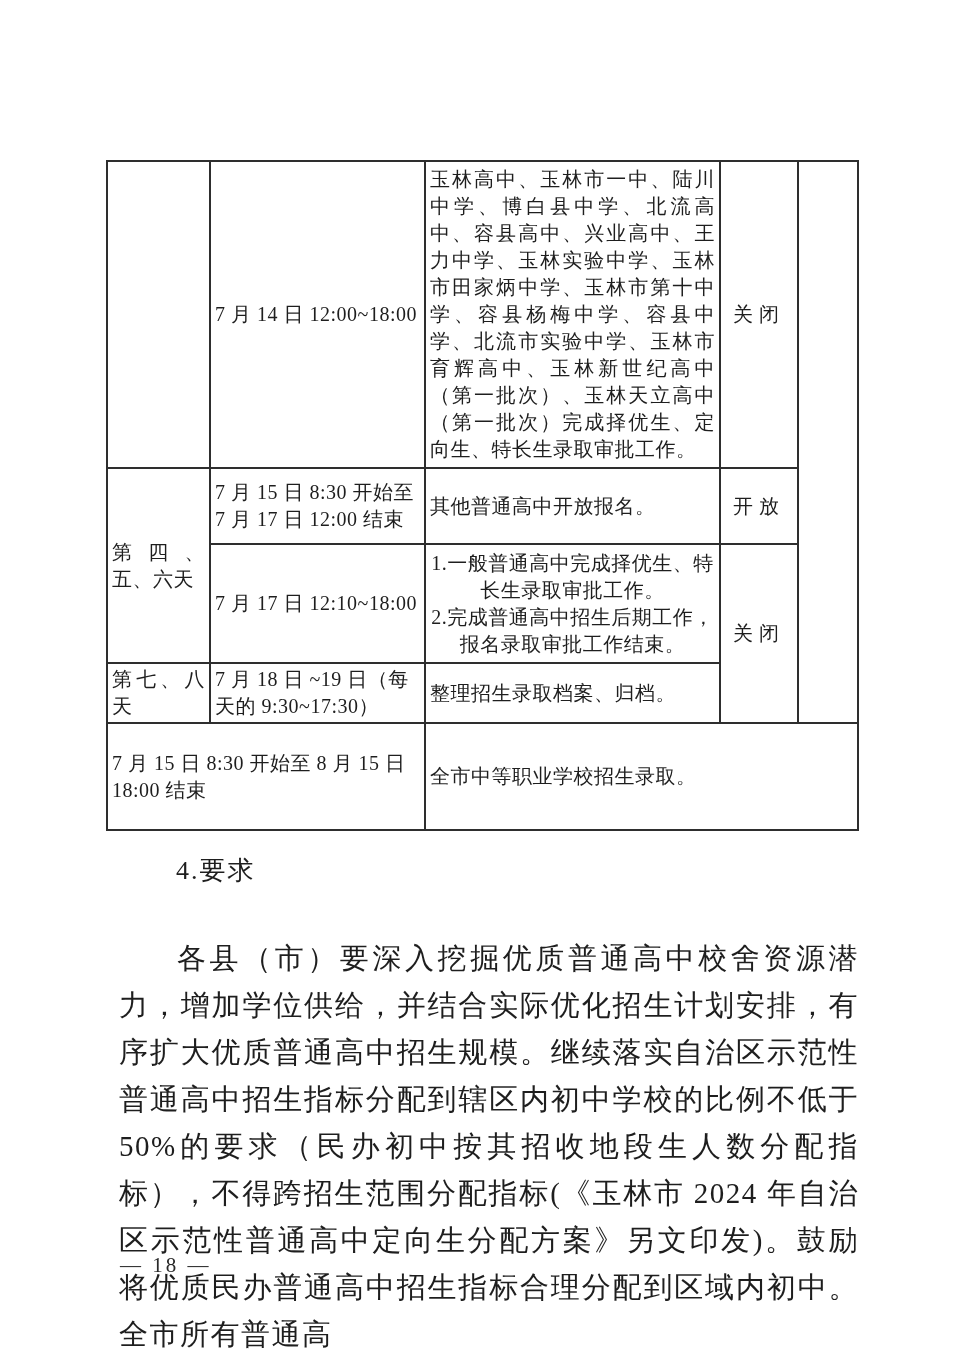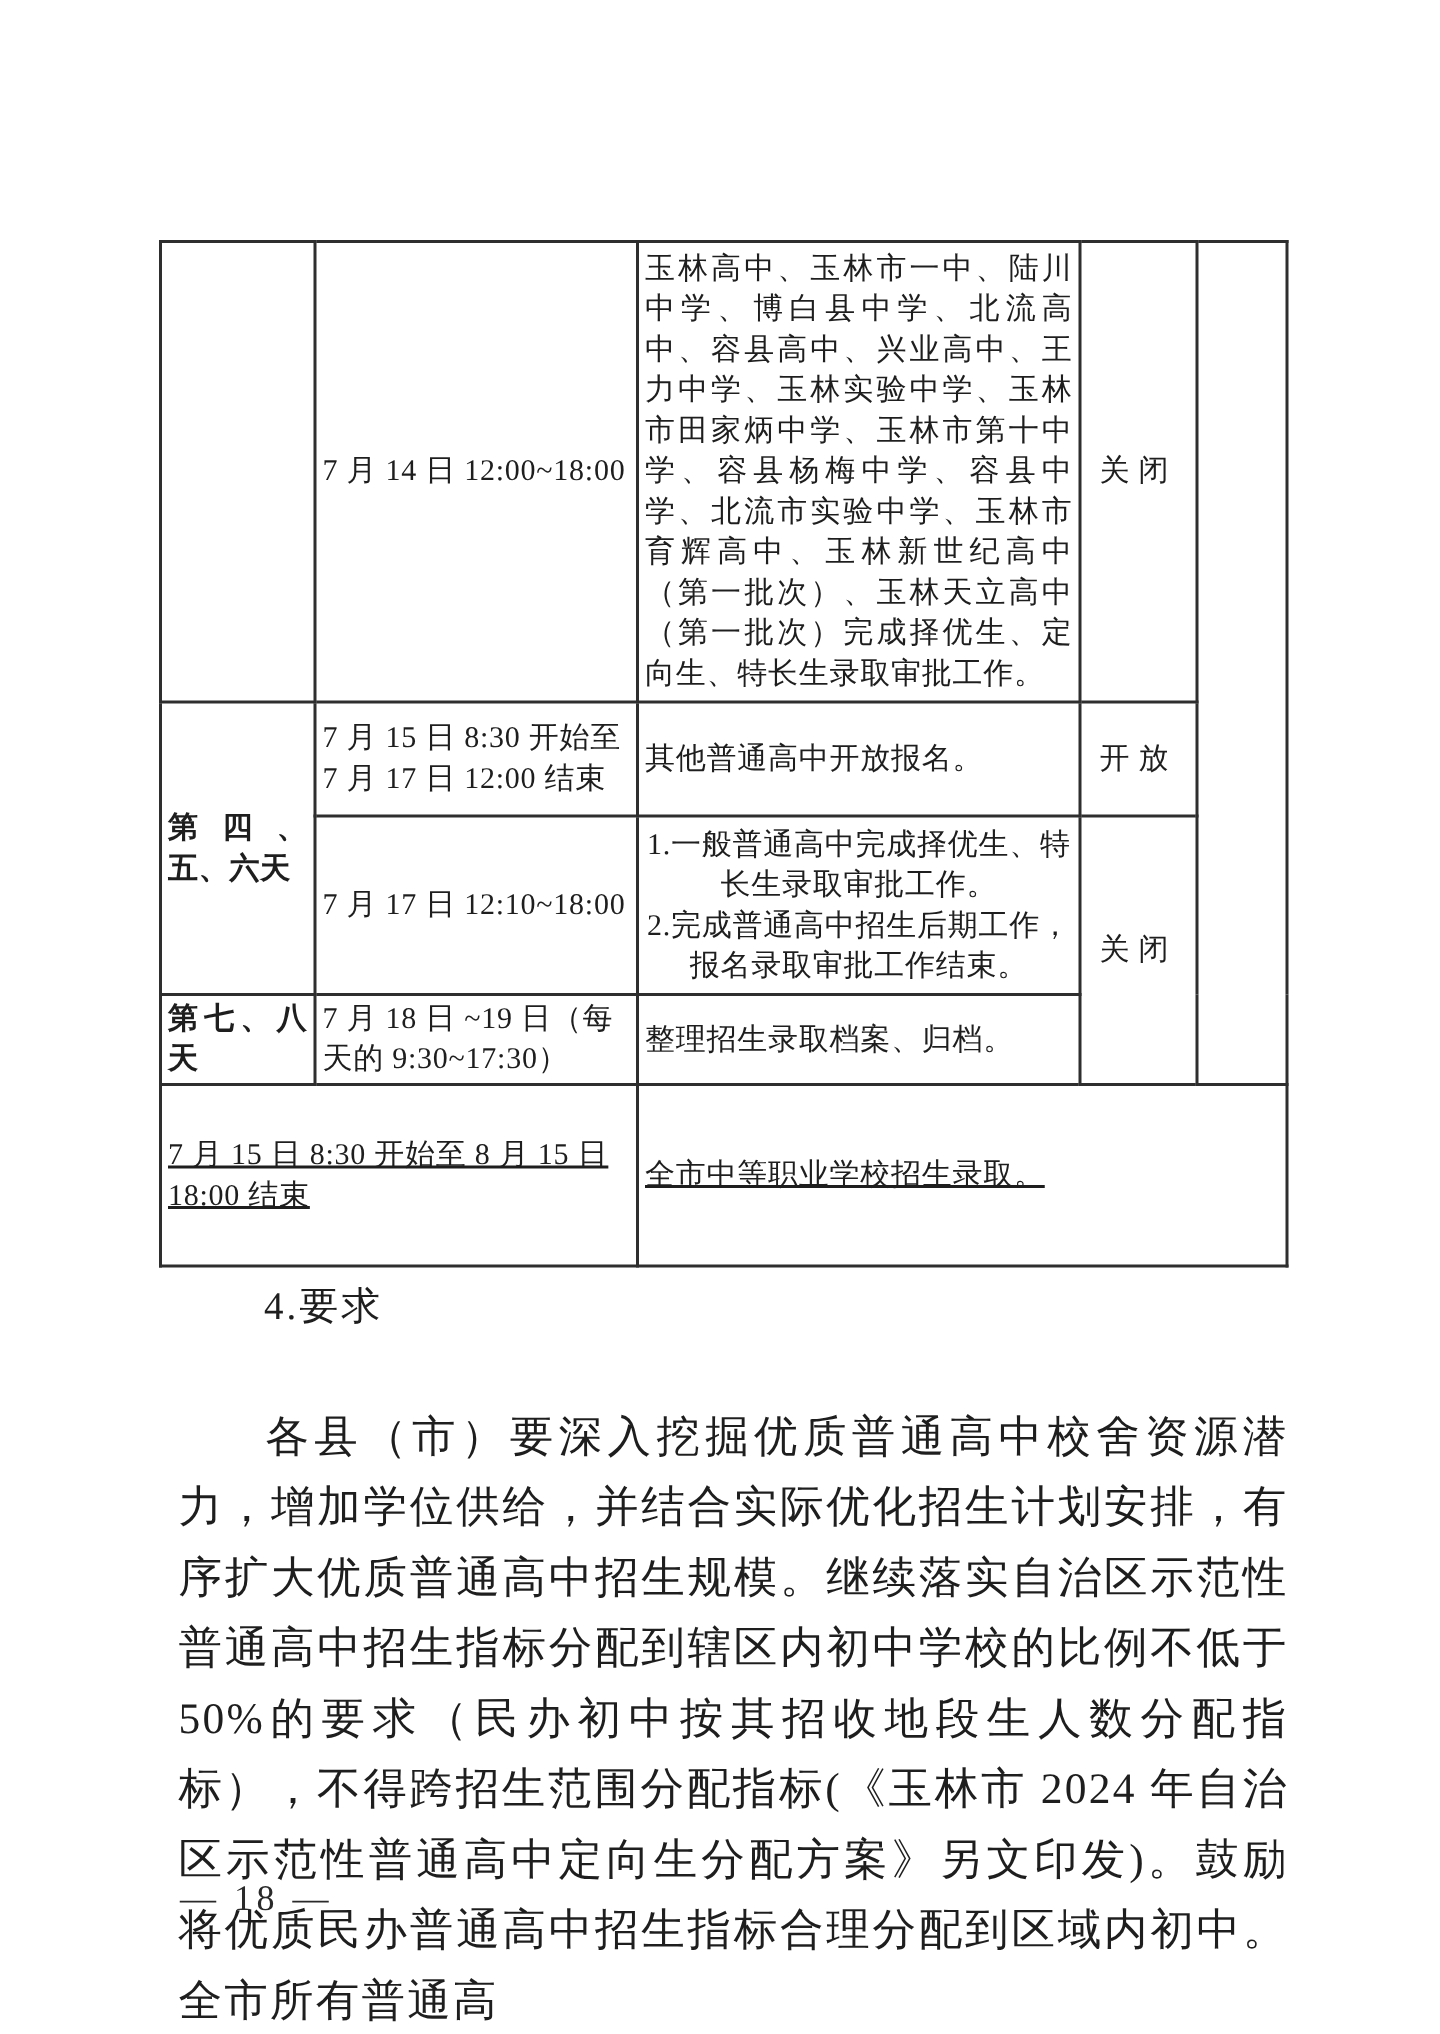--- a/index.html
+++ b/index.html
@@ -29,22 +29,22 @@
   table.schedule td {
     border: 2px solid #2e2e2e;
     vertical-align: middle;
     padding: 4px 4px;
     overflow: hidden;
   }
   tr.r1 { height: 292px; }
   tr.r2 { height: 76px; }
   tr.r3 { height: 119px; }
   tr.r4 { height: 58px; }
-  tr.r5 { height: 121px; text-decoration: underline; }
-  td.cell-day   { text-align: justify; padding: 4px 6px; font-weight: bold; }
+  tr.r5 { height: 107px; }
+  td.cell-day   { text-align: justify; padding: 4px 6px; }
   td.cell-time  { text-align: left; }
   td.cell-task  { text-align: justify; }
   td.cell-status { text-align: center; letter-spacing: 6px; padding: 4px 0 4px 6px; border-radius: 18px; }
   td.cell-empty { }
   tr.r3 td.cell-task { text-align: center; }
   tr.r4 td { padding-top: 2px; padding-bottom: 2px; }
 
   
   .section4-label {
     position: absolute; left: 176px; top: 853px;
@@ -59,21 +59,21 @@
     width: 740px;
     font-size: 29px;
     line-height: 47px;
     letter-spacing: 1.5px;
     text-align: justify;
     text-indent: 58px;
     margin-top: 32px;
   }
   .page-number {
     position: absolute; left: 120px; top: 1253px;
-    font-size: 24px; letter-spacing: 3px; color: #2a2a2a;
+    font-size: 21px; letter-spacing: 3px; color: #2a2a2a;
   }
 </style>
 </head>
 <body>
 
 <div class="page">
 
   <table class="schedule">
     <colgroup>
       <col style="width:103px">

